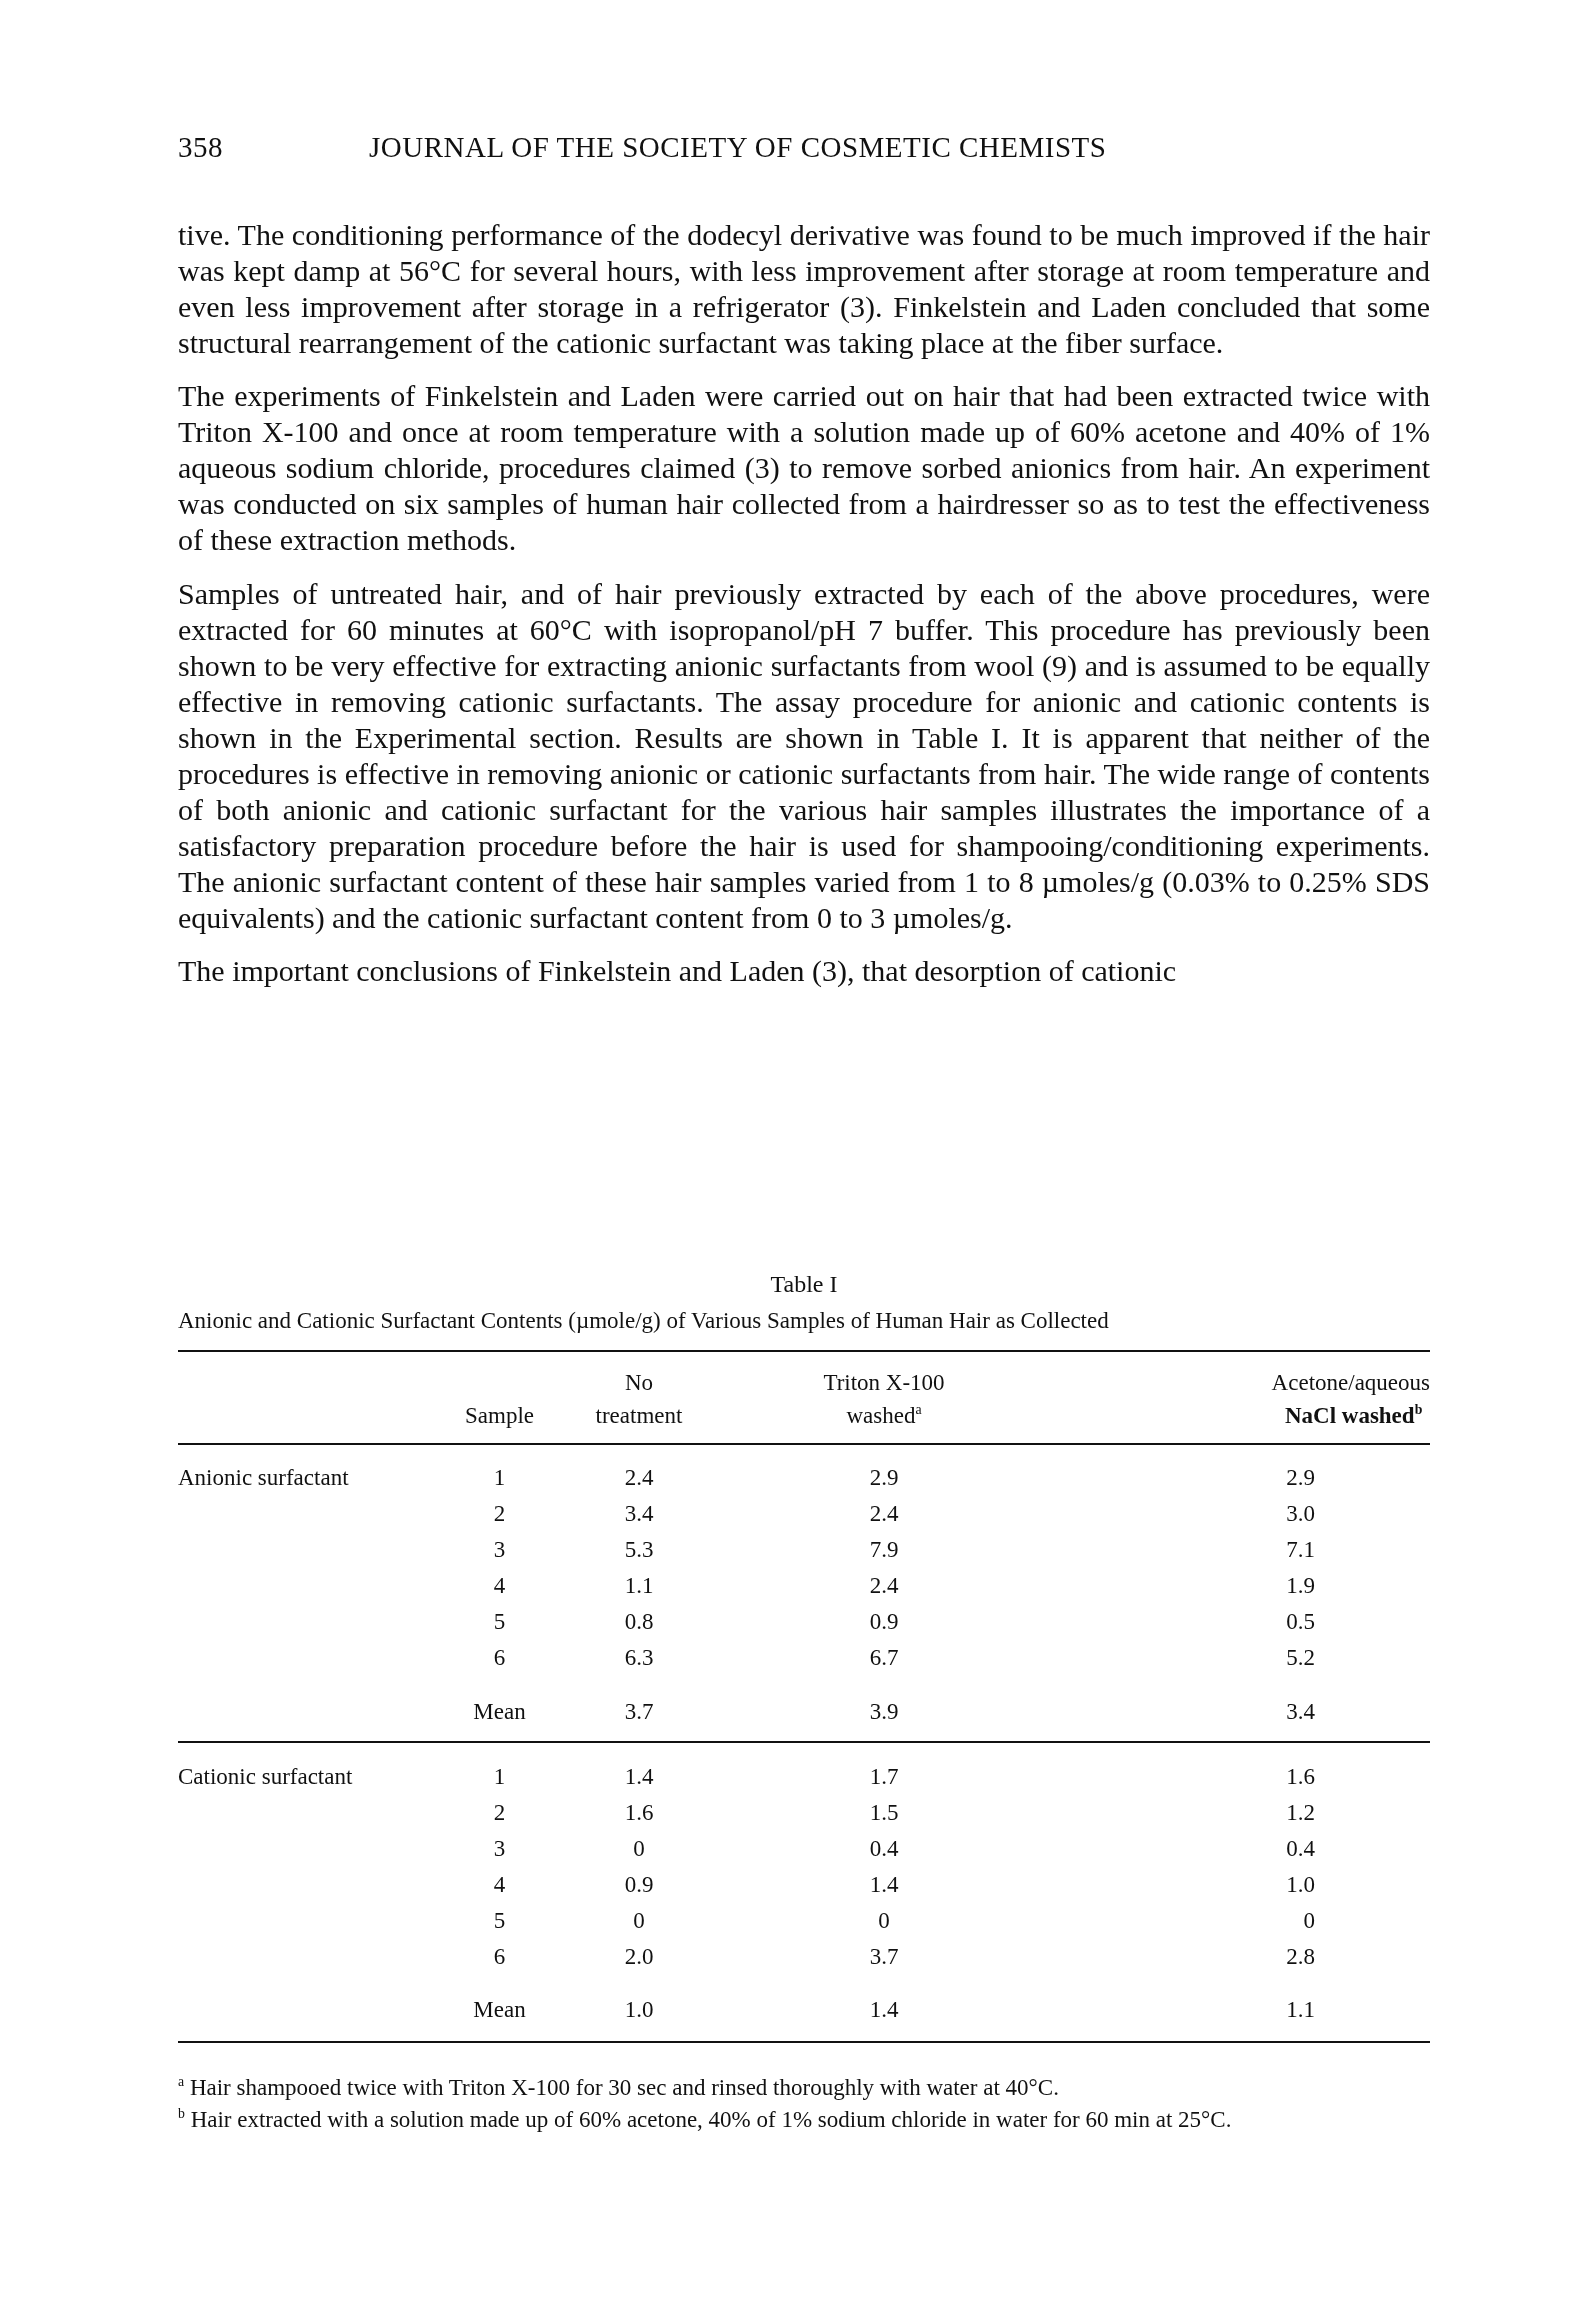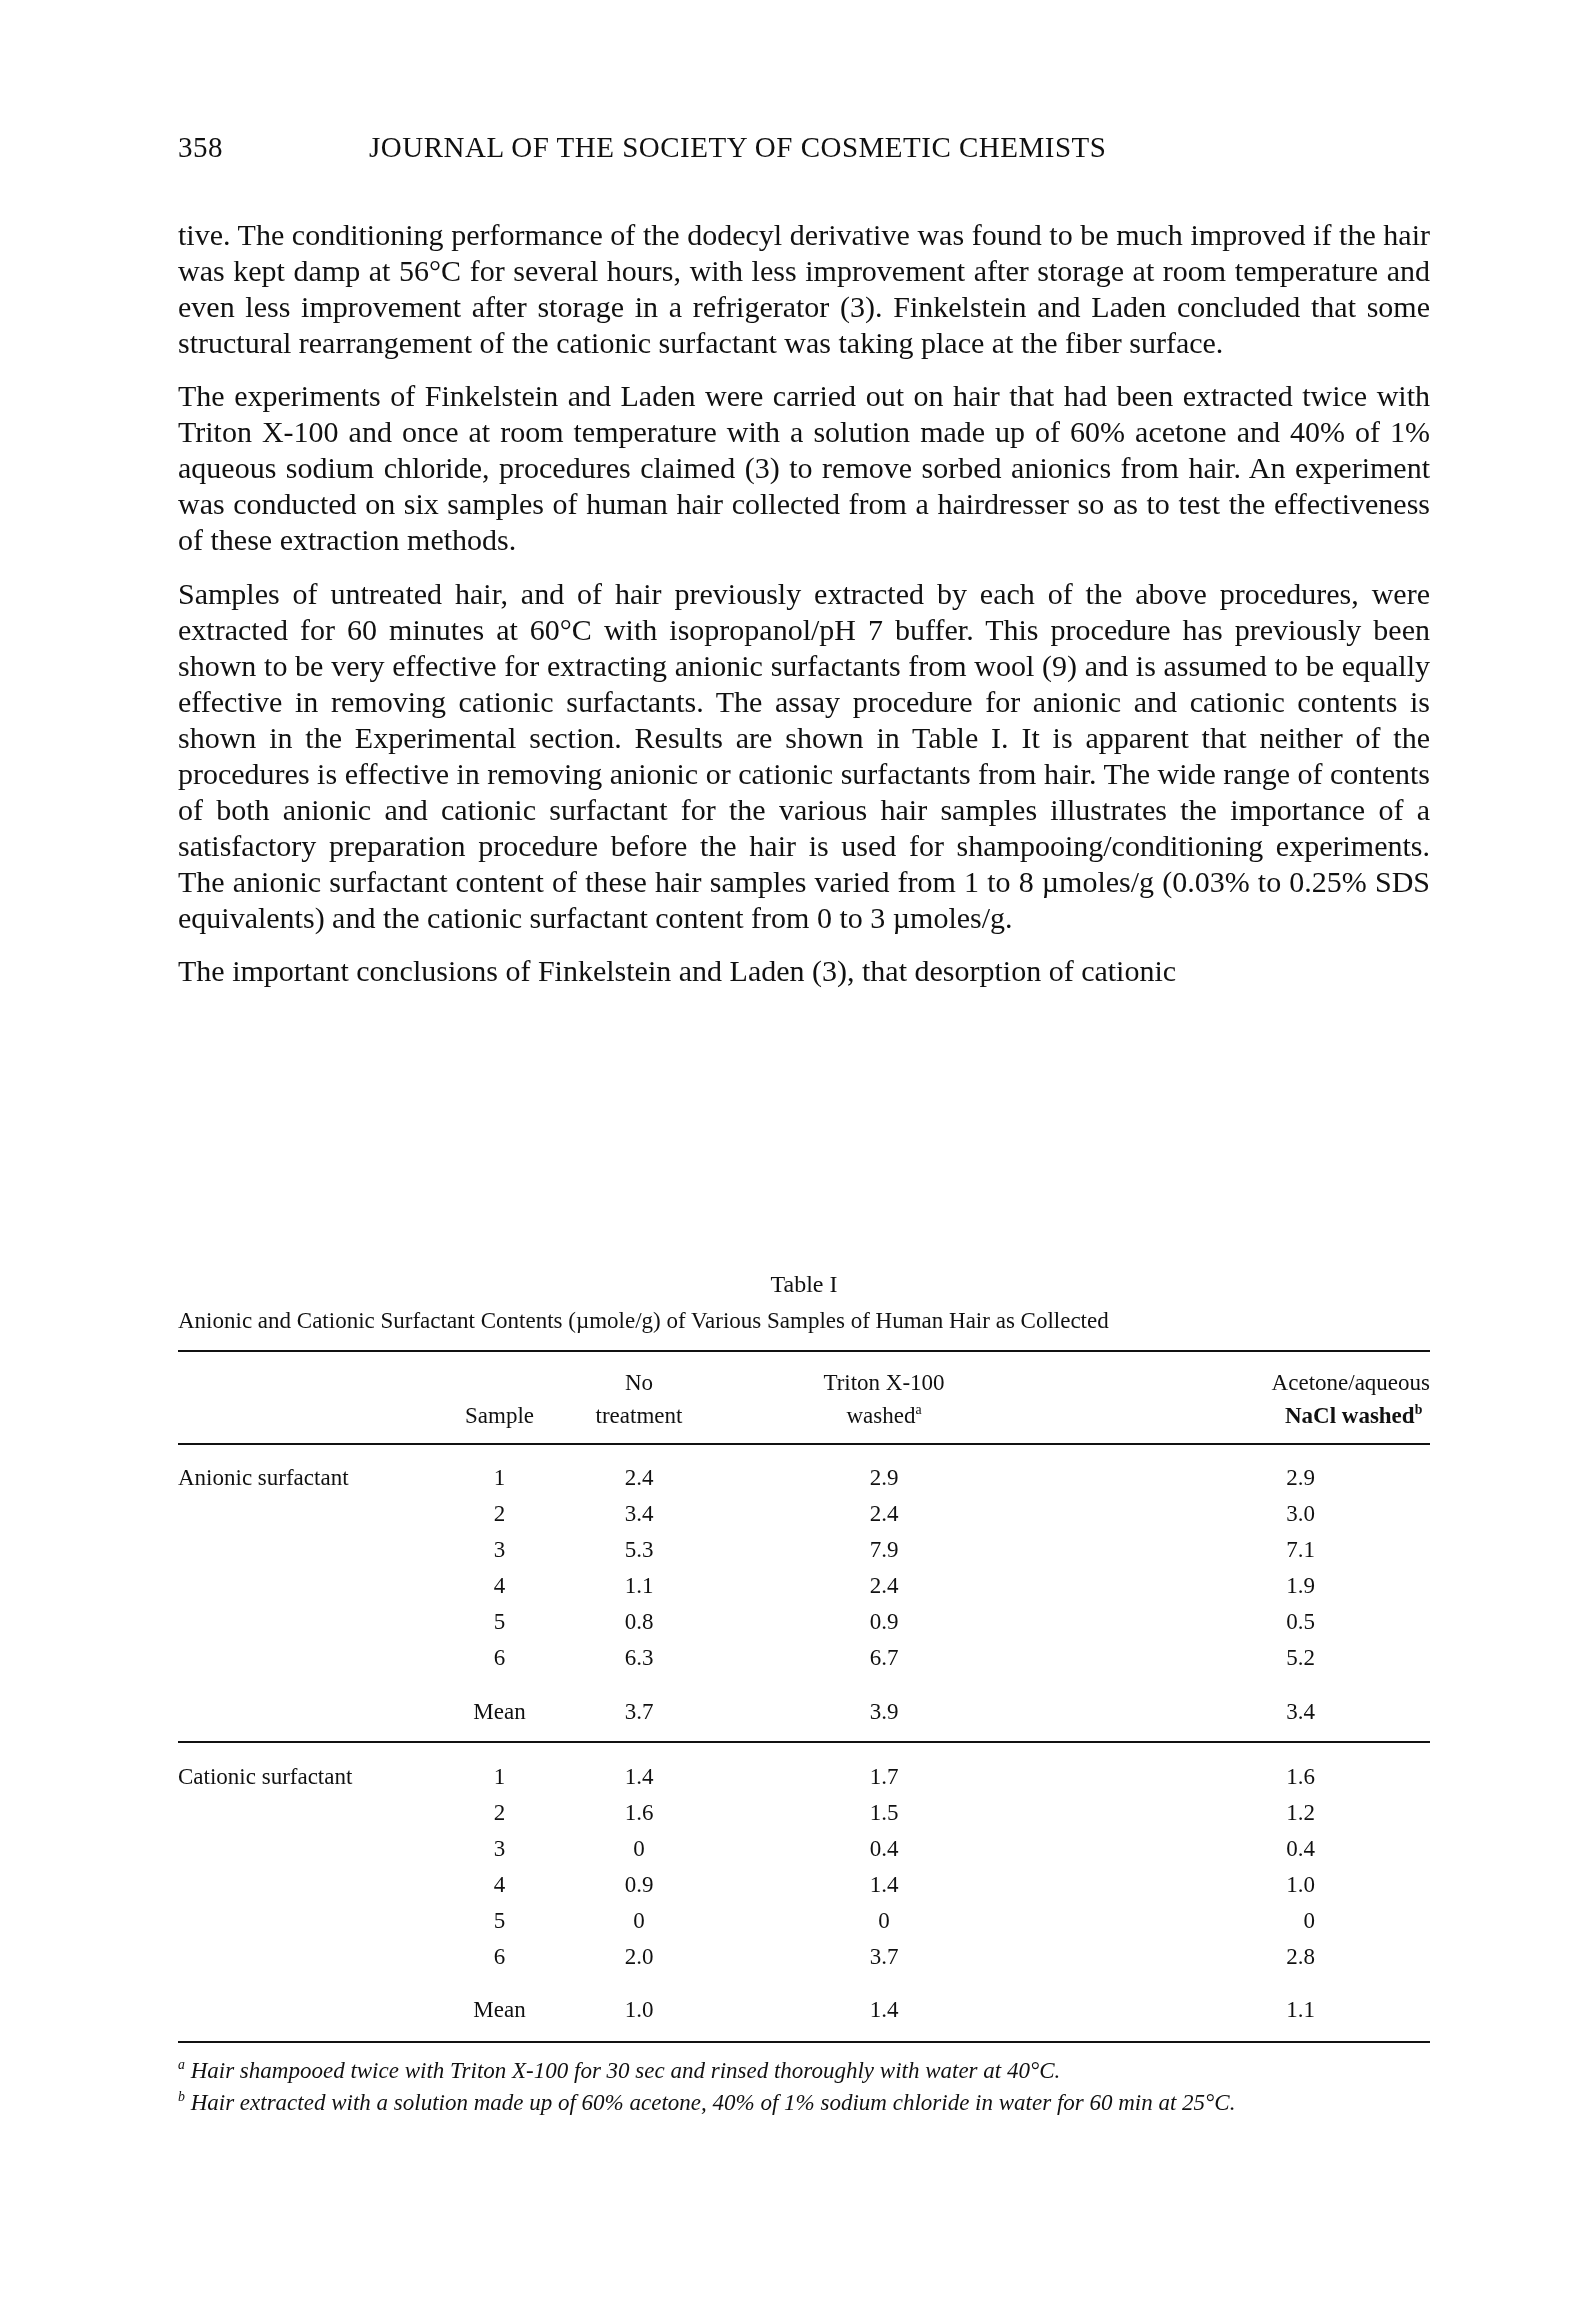--- a/index.html
+++ b/index.html
@@ -34,21 +34,21 @@
   td.c-tx { text-align: center; padding-right: 38px !important; }
   td.c-nt { text-align: center; }
   th.c-ac { text-align: right; }
   tbody tr td { line-height: 36px; height: 36px; }
   tbody tr.mean td { padding-top: 17.3px; }
   tbody tr.first td { padding-top: 15.4px; }
   tbody.grp-a tr:last-child td { padding-bottom: 11.5px; }
   tbody.grp-c tr:last-child td { padding-bottom: 13.4px; }
   .sep td { border-bottom: 2.9px solid #111; padding: 0 !important; height: 0 !important; line-height: 0 !important; }
 
-  .footnotes { font-size: 23px; line-height: 32px; margin-top: 12px; font-style: italic; }
+  .footnotes { font-size: 23px; line-height: 32px; margin-top: 29px; }
   .footnotes p { margin: 0; }
   sup { font-size: 0.6em; vertical-align: super; line-height: 0; }
 </style>
 </head>
 <body>
 
 <div class="page">
 
   <div class="running-head">
     <span class="pg">358</span>

